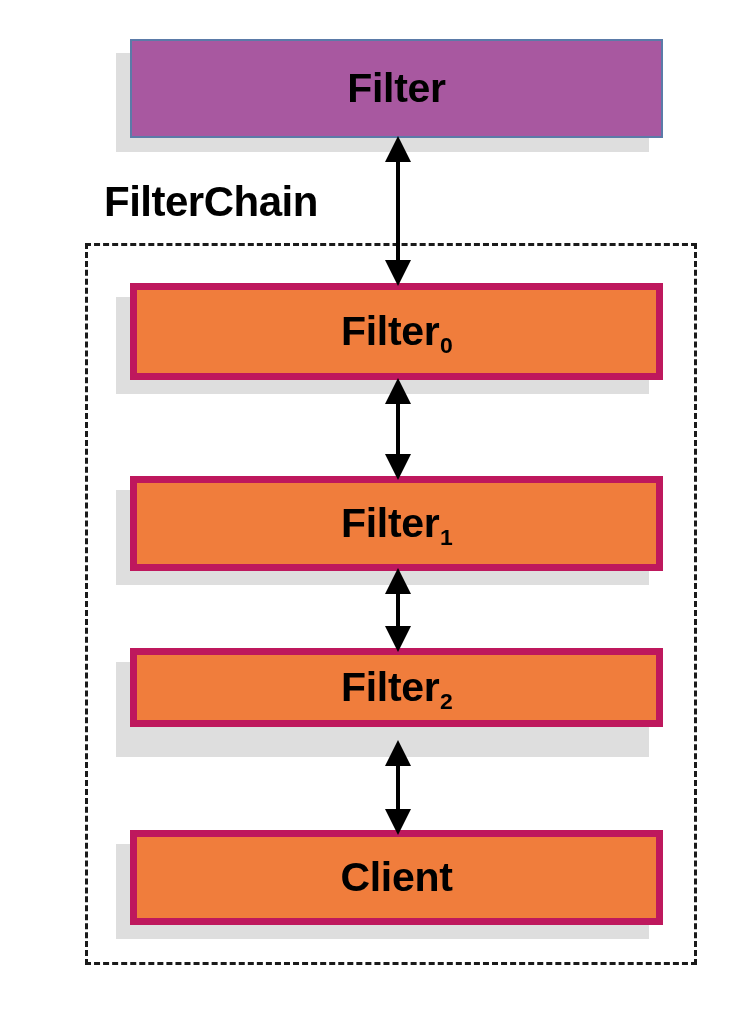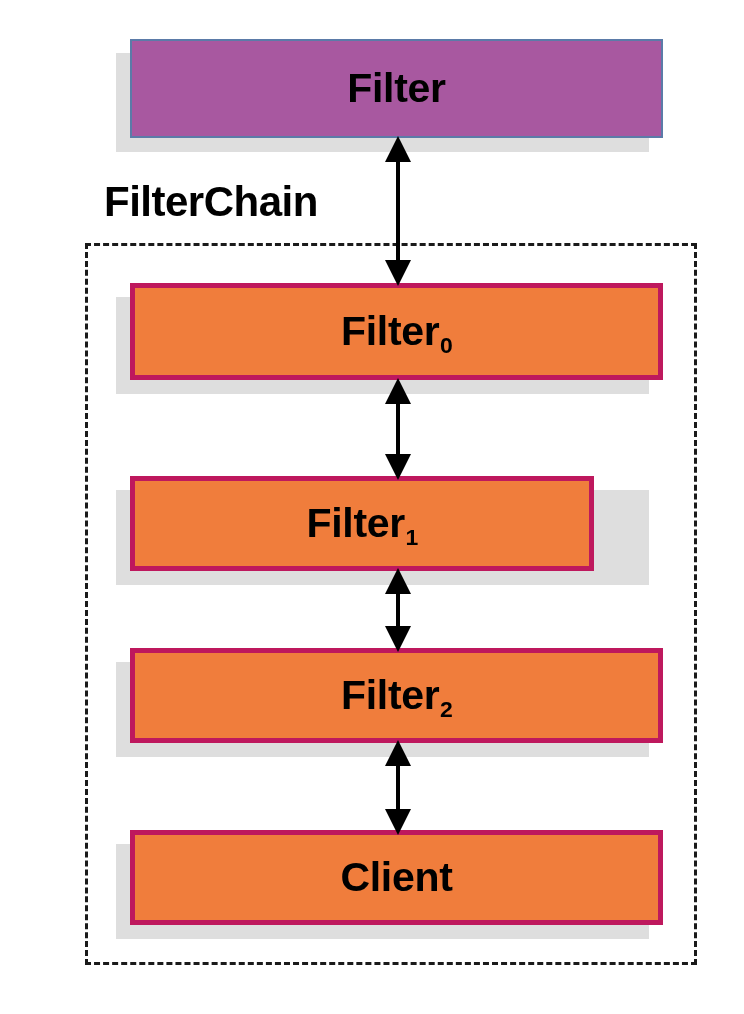--- a/index.html
+++ b/index.html
@@ -55,21 +55,21 @@
     align-items: center;
     justify-content: center;
     z-index: 2;
   }
   .node-body.client {
     background: #a858a0;
     border: 2px solid #5b7ba8;
   }
   .node-body.filter {
     background: #f07d3c;
-    border: 5px solid #be185d;
+    border: 7px solid #be185d;
   }
   .node-label {
     font-size: 41px;
     font-weight: bold;
     color: #000000;
     letter-spacing: -0.3px;
     line-height: 1;
     white-space: nowrap;
   }
   .node-label sub {
@@ -123,36 +123,36 @@
 
   <div class="arrow" style="left:377px; top:378px; width:42px; height:102px;">
     <svg width="42" height="102" viewBox="0 0 42 102" aria-hidden="true">
       <line x1="21" y1="12" x2="21" y2="90" stroke="#000000" stroke-width="4"></line>
       <polygon points="21,0 34,26 8,26" fill="#000000"></polygon>
       <polygon points="21,102 34,76 8,76" fill="#000000"></polygon>
     </svg>
   </div>
 
   <div class="node-shadow" style="left:116px; top:490px; width:533px; height:95px;"></div>
-  <div class="node-body filter" style="left:130px; top:476px; width:464px; height:95px;">
+  <div class="node-body filter" style="left:130px; top:476px; width:533px; height:95px;">
     <span class="node-label">
       <span>Filter</span><sub>1</sub>
     </span>
   </div>
 
   <div class="arrow" style="left:377px; top:568px; width:42px; height:84px;">
     <svg width="42" height="84" viewBox="0 0 42 84" aria-hidden="true">
       <line x1="21" y1="12" x2="21" y2="72" stroke="#000000" stroke-width="4"></line>
       <polygon points="21,0 34,26 8,26" fill="#000000"></polygon>
       <polygon points="21,84 34,58 8,58" fill="#000000"></polygon>
     </svg>
   </div>
 
   <div class="node-shadow" style="left:116px; top:662px; width:533px; height:95px;"></div>
-  <div class="node-body filter" style="left:130px; top:648px; width:533px; height:95px;">
+  <div class="node-body filter" style="left:130px; top:648px; width:533px; height:79px;">
     <span class="node-label">
       <span>Filter</span><sub>2</sub>
     </span>
   </div>
 
   <div class="arrow" style="left:377px; top:740px; width:42px; height:95px;">
     <svg width="42" height="95" viewBox="0 0 42 95" aria-hidden="true">
       <line x1="21" y1="12" x2="21" y2="83" stroke="#000000" stroke-width="4"></line>
       <polygon points="21,0 34,26 8,26" fill="#000000"></polygon>
       <polygon points="21,95 34,69 8,69" fill="#000000"></polygon>

